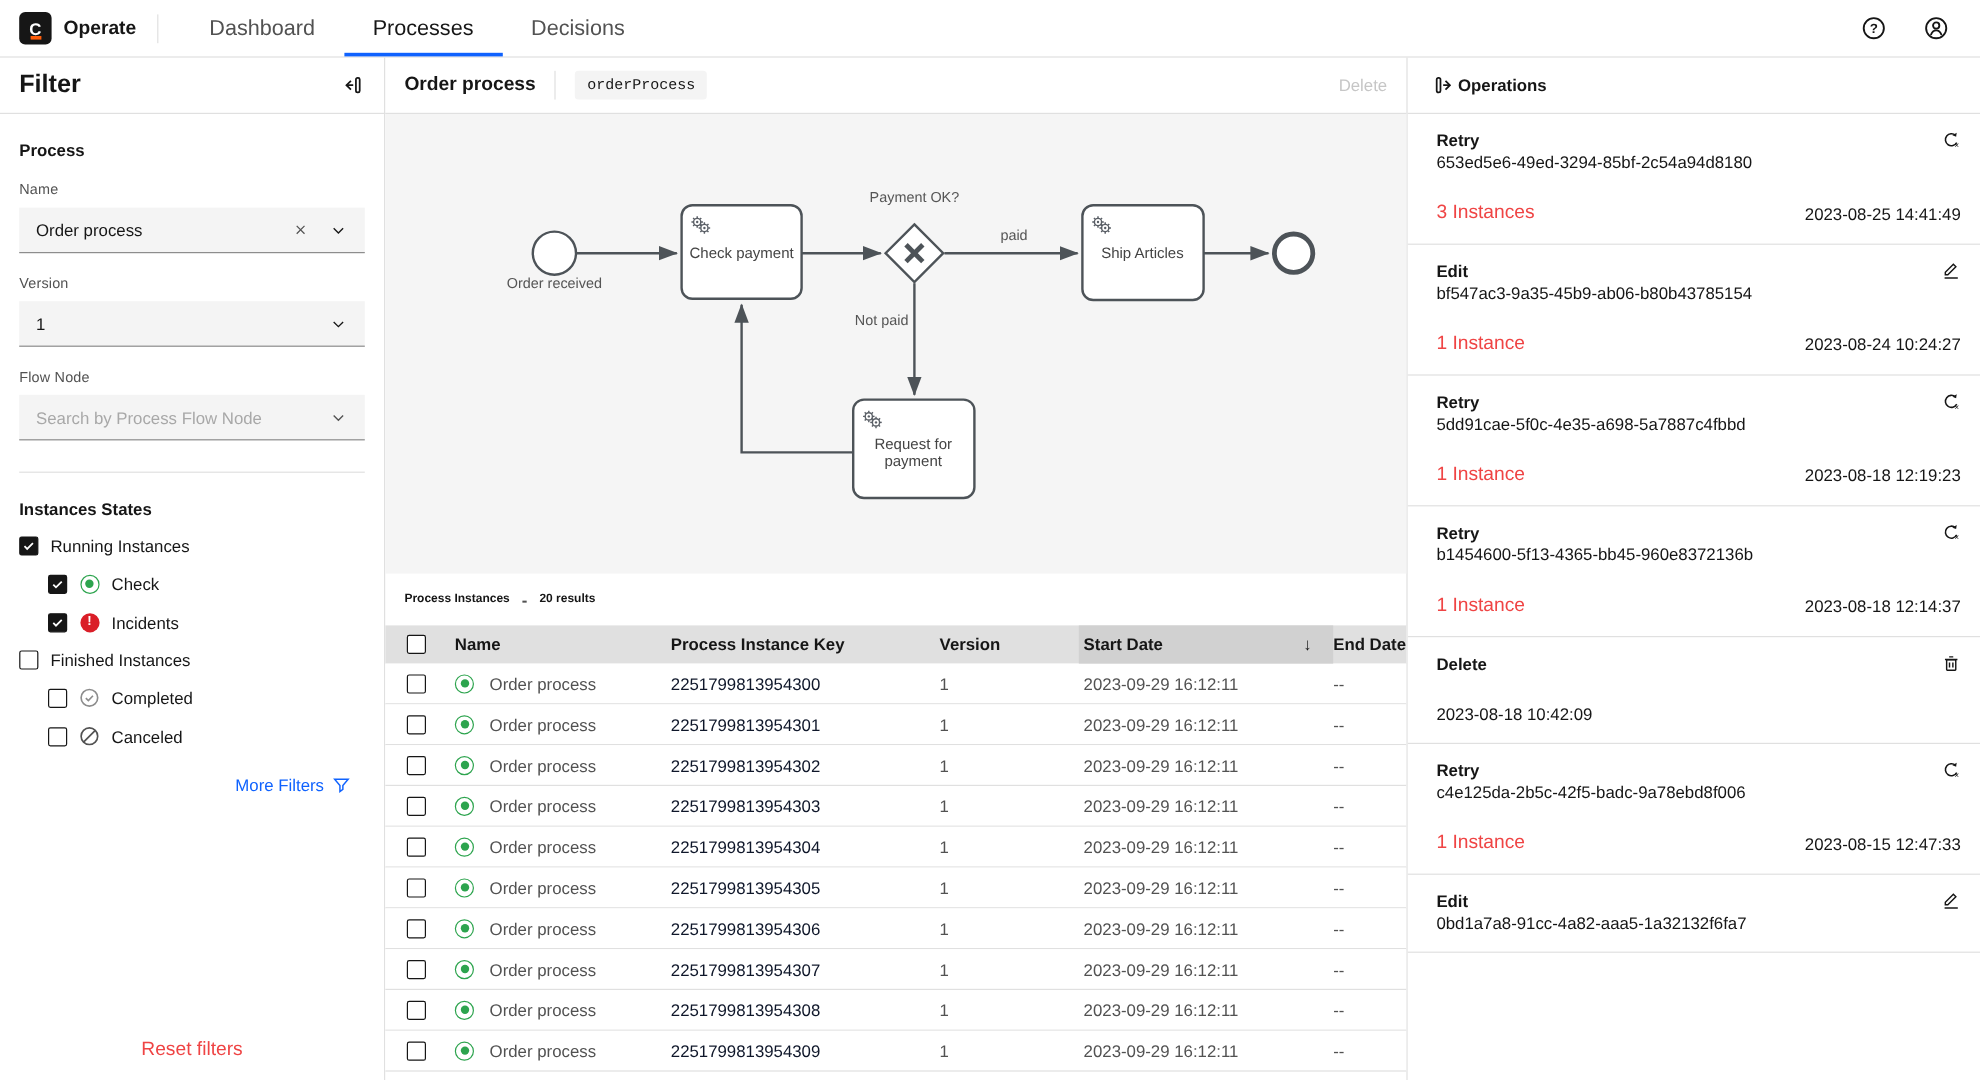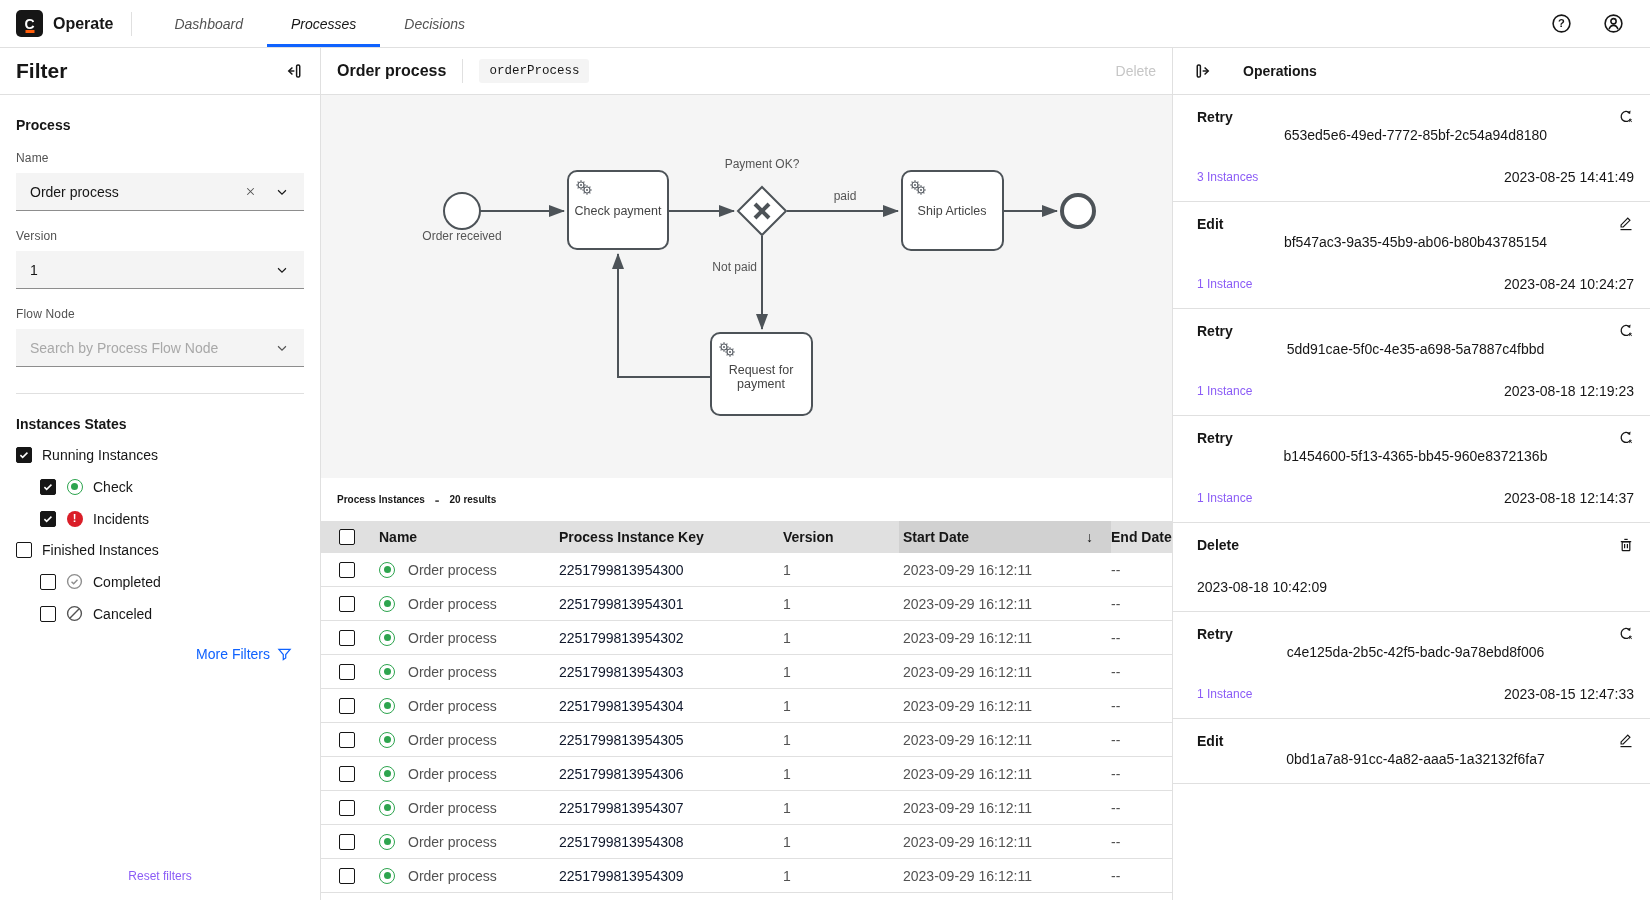--- a/index.html
+++ b/index.html
@@ -10,22 +10,22 @@
   
   .topbar { height:48px; border-bottom:1px solid #e0e0e0; display:flex; align-items:stretch; flex:0 0 48px; }
   .brand { display:flex; align-items:center; gap:10px; padding:0 18px 0 16px; }
   .logo { width:27px; height:27px; background:#161616; border-radius:5px; position:relative;
     display:flex; align-items:center; justify-content:center; }
   .logo-c { color:#fff; font-weight:bold; font-size:14px; line-height:1; }
   .logo-notch { position:absolute; bottom:4px; left:50%; transform:translateX(-50%); width:9px; height:3px; background:#ff5d0a; }
   .brand-name { font-size:16px; font-weight:700; }
   .brand-divider { width:1px; height:24px; background:#e0e0e0; align-self:center; }
   .tabs { display:flex; margin-left:18px; }
-  .tab { display:flex; align-items:center; padding:0 24px; font-size:14px; color:#525252; cursor:pointer;
-    border-bottom:3px solid transparent; border-top:3px solid transparent;font-style:italic; }
+  .tab { display:flex; align-items:center; padding:0 24px; font-size:18px; color:#525252; cursor:pointer;
+    border-bottom:3px solid transparent; border-top:3px solid transparent; }
   .tab.active { color:#161616; border-bottom-color:#0f62fe; }
   .topbar-right { margin-left:auto; display:flex; align-items:center; gap:30px; padding-right:26px; }
   .icon-btn { width:22px; height:22px; display:flex; align-items:center; justify-content:center; cursor:pointer; }
 
   .layout { flex:1; display:flex; min-height:0; }
 
   
   .sidebar { width:321px; border-right:1px solid #e0e0e0; display:flex; flex-direction:column; }
   .panel-header { height:47px; flex:0 0 47px; border-bottom:1px solid #e0e0e0; display:flex; align-items:center;
     justify-content:space-between; padding:0 16px; }
@@ -48,21 +48,21 @@
   .cbx-label { font-size:14px; color:#161616; }
   .state-ic { width:17px; height:17px; display:flex; align-items:center; justify-content:center; }
   .active-icon { width:16px; height:16px; border:1.6px solid #2da44e; border-radius:50%;
     display:flex; align-items:center; justify-content:center; }
   .active-icon .dot { width:7px; height:7px; background:#2da44e; border-radius:50%; }
   .incident-icon { width:16px; height:16px; background:#da1e28; border-radius:50%; color:#fff;
     font-size:11px; font-weight:bold; display:flex; align-items:center; justify-content:center; line-height:1; }
   .more-filters { margin-top:24px; display:flex; justify-content:flex-end; align-items:center; gap:7px;
     padding-right:12px; color:#0f62fe; font-size:14px; cursor:pointer; }
   .sidebar-footer { padding:14px 0 16px; text-align:center; }
-  .link { color:#8b5cf6; font-size:12px; text-decoration:none; cursor:pointer; }
+  .link { color:#ef4444; font-size:16px; text-decoration:none; cursor:pointer; }
 
   
   .main { width:852px; border-right:1px solid #e0e0e0; display:flex; flex-direction:column; }
   .main-header { height:47px; flex:0 0 47px; border-bottom:1px solid #e0e0e0; display:flex; align-items:center; padding:0 16px; }
   .main-title { font-size:16px; font-weight:700; }
   .vdiv { width:1px; height:24px; background:#e0e0e0; margin:0 16px; }
   .code-badge { font-family:"Liberation Mono", monospace; font-size:12.5px; background:#f4f4f4;
     padding:5px 10px; border-radius:3px; color:#161616; }
   .delete-btn { margin-left:auto; font-size:14px; color:#c6c6c6; background:none; border:none; cursor:not-allowed; }
   .diagram { height:383px; flex:0 0 383px; background:#f5f5f5; position:relative; }
@@ -81,24 +81,24 @@
   .sort-arrow { font-size:14px; }
   .tr { height:34px; border-bottom:1px solid #e0e0e0; background:#fff; font-size:14px; color:#525252; }
   .td { padding-left:4px; white-space:nowrap; }
   .td-check, .th-check { padding-left:18px; }
   .td-name { display:flex; align-items:center; gap:13px; padding-left:14px; }
   .key-link { color:#0f172a; text-decoration:none; cursor:pointer; }
 
   
   .ops { width:477px; display:flex; flex-direction:column; }
   .ops-header { height:47px; flex:0 0 47px; border-bottom:1px solid #e0e0e0; display:flex; align-items:center;
-    gap:28px; padding:0 20px; }
+    padding:0 20px; }
   .ops-title { font-size:14px; font-weight:700; }
   .ops-list { flex:1; overflow:hidden; }
-  .op { padding:14px 16px 16px 24px; border-bottom:1px solid #e0e0e0;text-align:center; }
+  .op { padding:14px 16px 16px 24px; border-bottom:1px solid #e0e0e0; }
   .op-top { display:flex; justify-content:space-between; align-items:flex-start; }
   .op-type { font-size:14px; font-weight:700; }
   .op-icon { width:16px; height:16px; }
   .op-id { font-size:14px; color:#161616; margin-top:2px; }
   .op-meta { display:flex; justify-content:space-between; align-items:center; margin-top:26px; }
   .op-meta.left { justify-content:flex-start; }
   .op-time { font-size:14px; color:#161616; }
   svg.ic { display:block; }
 </style>
 </head>
@@ -539,21 +539,21 @@
       <span class="op-type">Retry</span>
       <span class="op-icon">
         <svg class="ic" width="16" height="16" viewBox="0 0 16 16">
                   <path d="M12.6 9.8 A5 5 0 1 1 11.6 3.8" fill="none" stroke="#161616" stroke-width="1.3"></path>
                   <path d="M12.6 1.6 L12.1 4.9 L9 3.7 z" fill="#161616"></path>
                   <text x="12.6" y="14.4" font-size="7" fill="#161616" text-anchor="middle" font-family="Liberation Sans, sans-serif">×</text>
                 </svg>
       </span>
 
     </div>
-    <div class="op-id">653ed5e6-49ed-7772-85bf-2c54a94d8180</div>
+    <div class="op-id">653ed5e6-49ed-3294-85bf-2c54a94d8180</div>
     <div class="op-meta">
       <a class="link">3 Instances</a>
       <span class="op-time">2023-08-25 14:41:49</span>
     </div>
   </div>
 
   <div class="op">
     <div class="op-top">
       <span class="op-type">Edit</span>
 

